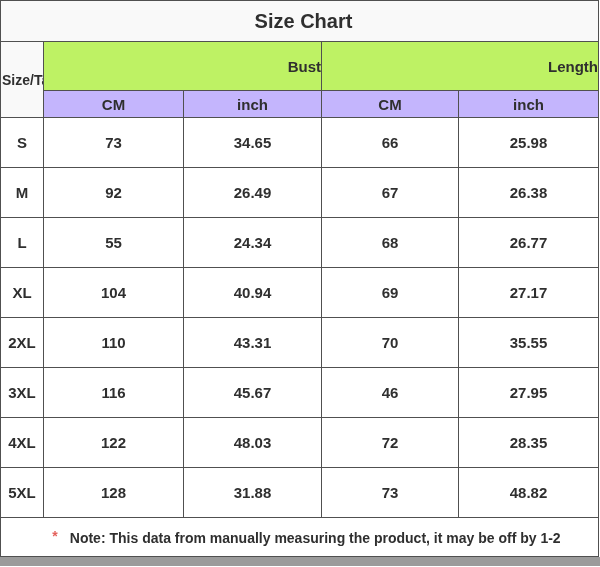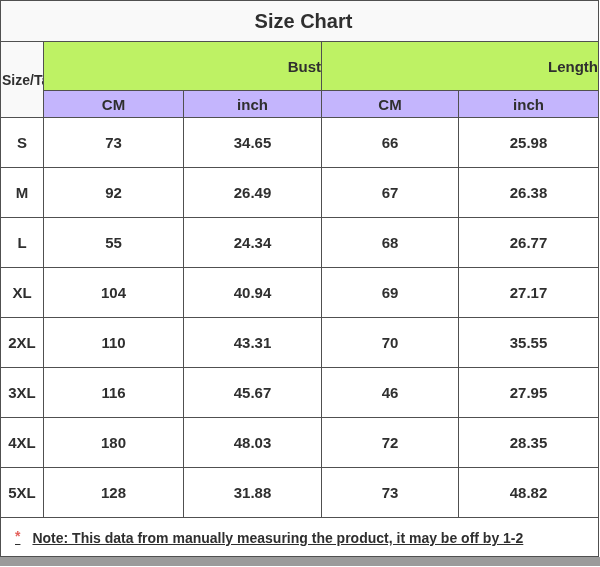--- a/index.html
+++ b/index.html
@@ -52,25 +52,24 @@
   }
   .data-row td {
     height: 49px;
     font-size: 15px;
     text-align: center;
     background: #ffffff;
   }
   .note-row td {
     height: 38px;
     font-size: 14px;
-    text-align: left;
+    text-align: center;
     white-space: nowrap;
     overflow: hidden;
     background: #ffffff;
-    text-decoration: underline;
   }
   .note-marker {
     color: #e4615c;
     margin: 0 12px 0 14px;
     font-size: 14px;
     vertical-align: 2px;
   }
   .bottom-bar {
     width: 600px;
     height: 9px;
@@ -141,21 +140,21 @@
     </tr>
     <tr class="data-row">
       <td>3XL</td>
       <td>116</td>
       <td>45.67</td>
       <td>46</td>
       <td>27.95</td>
     </tr>
     <tr class="data-row">
       <td>4XL</td>
-      <td>180</td>
+      <td>122</td>
       <td>48.03</td>
       <td>72</td>
       <td>28.35</td>
     </tr>
     <tr class="data-row">
       <td>5XL</td>
       <td>128</td>
       <td>31.88</td>
       <td>73</td>
       <td>48.82</td>

